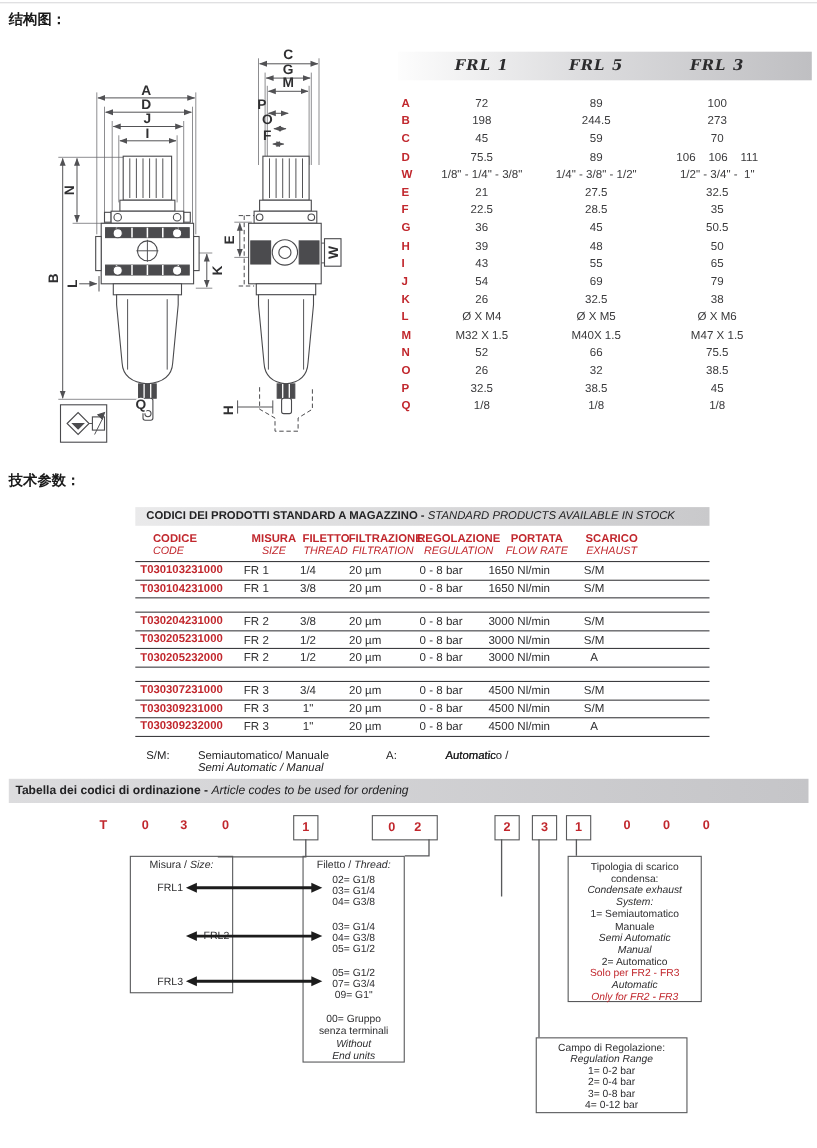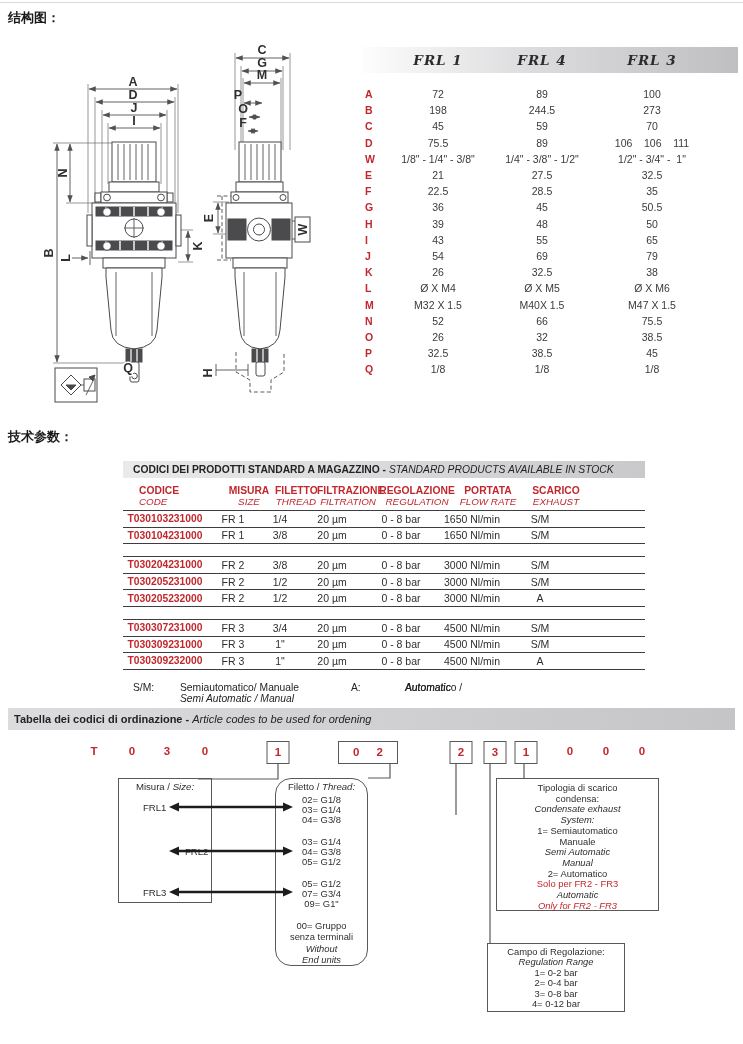--- a/index.html
+++ b/index.html
@@ -240,21 +240,21 @@
     <line class="dim" x1="216" y1="364" x2="216" y2="376"></line>
       <line class="dim" x1="248" y1="364" x2="248" y2="376"></line>
     <line class="dim" x1="216" y1="370" x2="248" y2="370"></line>
     <text transform="rotate(-90 208 373)" x="208" y="377" text-anchor="middle">H</text>
   </svg>
 
   <div id="dimTable">
     <div class="dt-bar dt-grid">
       <div></div>
       <div class="frl-script">FRL 1</div>
-      <div class="frl-script">FRL 4</div>
+      <div class="frl-script">FRL 5</div>
       <div class="frl-script">FRL 3</div>
       <div></div>
     </div>
     <div id="dimRows">
         <div class="dim-row dt-grid">
           <div class="dim-letter">A</div>
           <div class="dim-val">72</div>
           <div class="dim-val">89</div>
           <div class="dim-val">100</div>
           <div></div>
@@ -537,21 +537,21 @@
 
   <div class="ord-box" style="left:118px;top:778px;width:94px;height:125px;">
     <div class="bx-title"><span>Misura / </span><span class="i">Size:</span></div>
     <div id="misItems">
         <div class="mis-item" style="top: 23px;">FRL1</div>
         <div class="mis-item" style="top: 67px; padding-left: 42px;">FRL2</div>
         <div class="mis-item" style="top: 108px;">FRL3</div>
       </div>
   </div>
 
-  <div class="ord-box" style="left:275px;top:778px;width:93px;height:188px;border-radius:16px;">
+  <div class="ord-box" style="left:275px;top:778px;width:93px;height:188px;">
     <div class="bx-title"><span>Filetto / </span><span class="i">Thread:</span></div>
     <div class="fil-group" style="top:16px;" id="filG0">
         <div class="bx-line s-n">02= G1/8</div>
         <div class="bx-line s-n">03= G1/4</div>
         <div class="bx-line s-n">04= G3/8</div>
       </div>
     <div class="fil-group" style="top:58px;" id="filG1">
         <div class="bx-line s-n">03= G1/4</div>
         <div class="bx-line s-n">04= G3/8</div>
         <div class="bx-line s-n">05= G1/2</div>
@@ -563,21 +563,21 @@
       </div>
     <div class="fil-group note-group" style="top:141px;" id="filNote">
         <div class="bx-line s-n">00= Gruppo</div>
         <div class="bx-line s-n">senza terminali</div>
         <div class="bx-line s-i">Without</div>
         <div class="bx-line s-i">End units</div>
       </div>
   </div>
 
 
-  <div class="ord-box" style="left:496px;top:778px;width:163px;height:133px;">
+  <div class="ord-box" style="left:516px;top:778px;width:122px;height:133px;">
     <div class="tipo-lines" id="tipoLines">
         <div class="bx-line s-n">Tipologia di scarico</div>
         <div class="bx-line s-n">condensa:</div>
         <div class="bx-line s-i">Condensate exhaust</div>
         <div class="bx-line s-i">System:</div>
         <div class="bx-line s-n">1= Semiautomatico</div>
         <div class="bx-line s-n">Manuale</div>
         <div class="bx-line s-i">Semi Automatic</div>
         <div class="bx-line s-i">Manual</div>
         <div class="bx-line s-n">2= Automatico</div>

